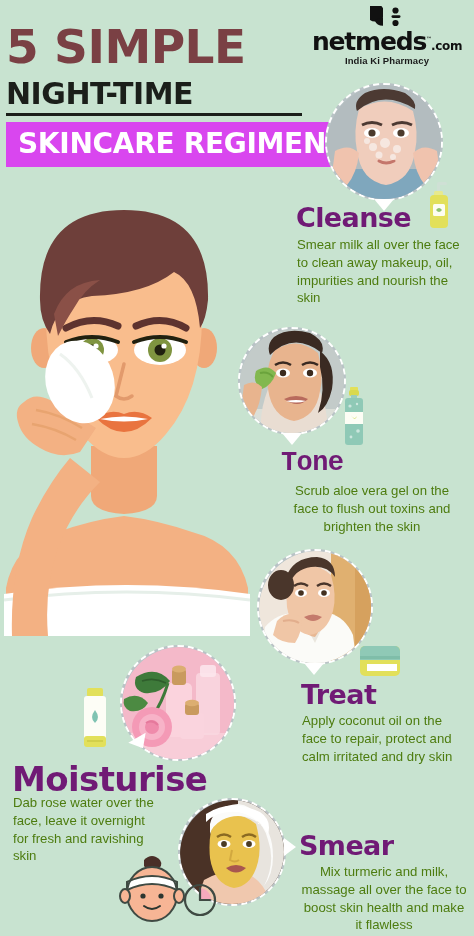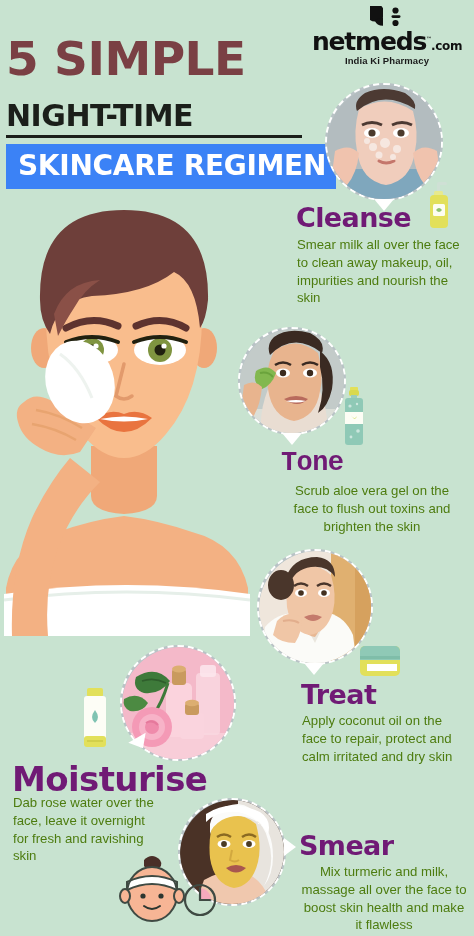--- a/index.html
+++ b/index.html
@@ -55,51 +55,51 @@
     font-weight: bold;
     color: #1a1a1a;
     letter-spacing: 0.1px;
     margin-top: 1px;
   }
 
   
   .title-wrap {
     position: absolute;
     left: 6px;
-    top: 36px;
+    top: 24px;
     width: 320px;
   }
   .title-main {
     font-family: "DejaVu Sans", sans-serif;
     font-size: 47px;
     font-weight: bold;
     color: #7a4044;
     line-height: 0.98;
     letter-spacing: -0.5px;
     white-space: nowrap;
   }
   .title-sub {
     font-family: "DejaVu Sans", sans-serif;
     font-size: 30px;
     font-weight: bold;
     color: #1b1f1a;
     line-height: 1.05;
     letter-spacing: -0.5px;
-    margin-top: 18px;
+    margin-top: 8px;
     white-space: nowrap;
   }
   .title-rule {
     width: 296px;
     height: 3px;
     background: #1b1f1a;
     margin-top: 3px;
   }
   .title-banner {
     margin-top: 6px;
-    background: #3b82f6;
+    background: #d946ef;
     color: #ffffff;
     font-family: "DejaVu Sans", sans-serif;
     font-size: 28px;
     font-weight: bold;
     letter-spacing: -0.3px;
     padding: 5px 10px 7px 12px;
     display: inline-block;
     white-space: nowrap;
   }
 

